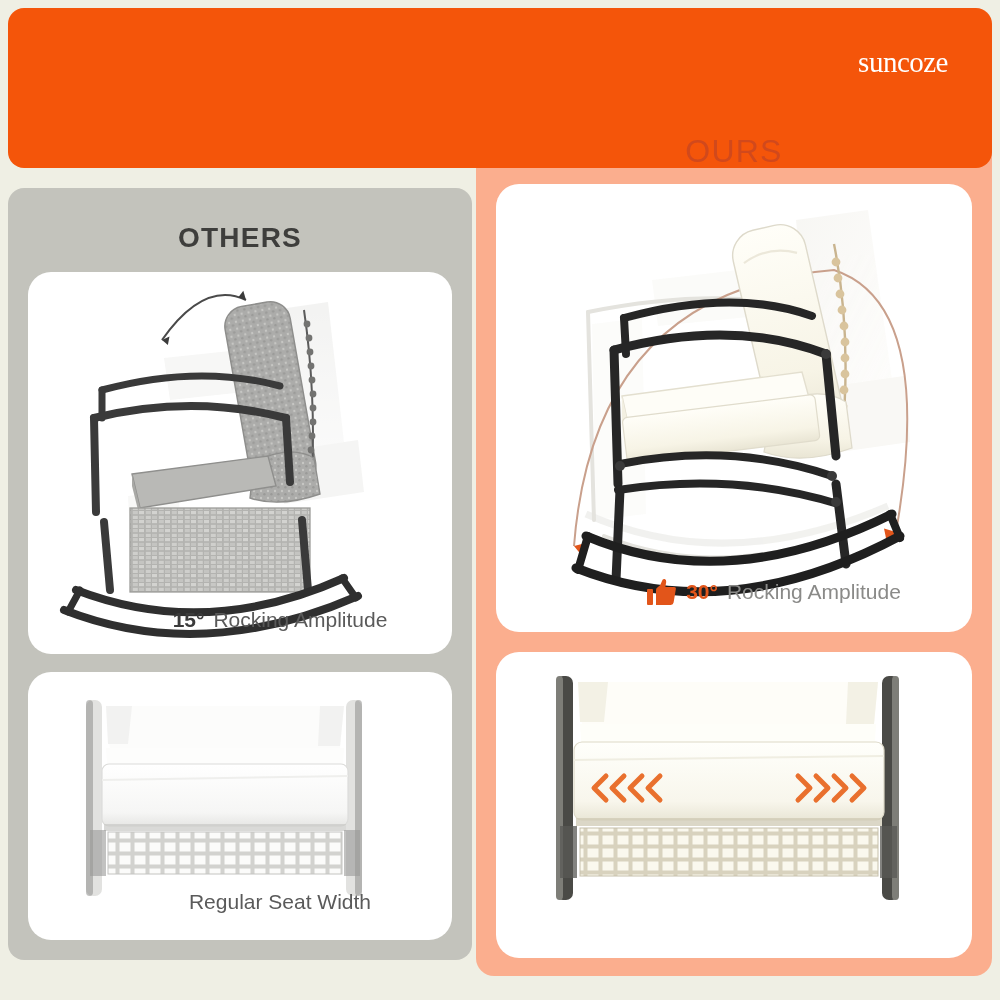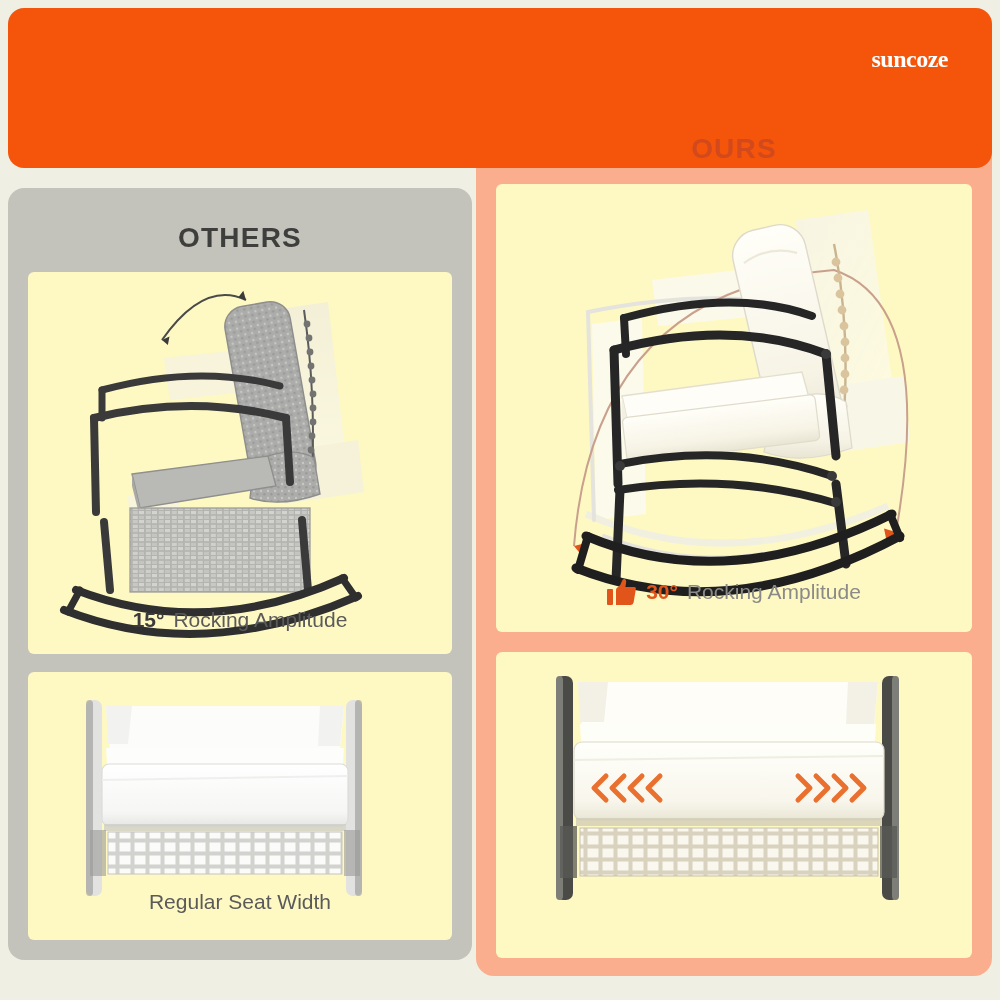--- a/index.html
+++ b/index.html
@@ -63,22 +63,22 @@
     letter-spacing: -0.3px;
     white-space: pre-line;
   }
 
   #brand-logo {
     position: absolute;
     right: 44px;
     top: 38px;
     color: #FFFFFF;
     font-family: "Liberation Serif", serif;
-    font-size: 24px;
-    font-weight: bold;
+    font-size: 29px;
+    font-weight: normal;
     letter-spacing: -0.5px;
   }
 
   
 
   #others-title {
     position: absolute;
     left: 0;
     top: 222px;
     width: 480px;
@@ -89,34 +89,35 @@
     color: #3E3E3C;
     z-index: 6;
   }
 
   #ours-title {
     position: absolute;
     left: 476px;
     top: 133px;
     width: 516px;
     text-align: center;
-    font-size: 28px;
-    font-weight: bold;
+    font-size: 32px;
+    font-weight: normal;
     letter-spacing: 1.2px;
     color: #D1491C;
     z-index: 6;
   }
 
   
 
   .card {
     position: absolute;
-    background: #fef9c3;
-    border-radius: 6px;
+    background: #ffffff;
+    border-radius: 23px;
     overflow: hidden;
+    padding-left: 40px;
   }
 
   #card-others-rock { left: 28px;  top: 272px; width: 424px; height: 382px; }
   #card-others-seat { left: 28px;  top: 672px; width: 424px; height: 268px; }
   #card-ours-rock   { left: 496px; top: 184px; width: 476px; height: 448px; }
   #card-ours-seat   { left: 496px; top: 652px; width: 476px; height: 306px; }
 
   
 
   .caption {

